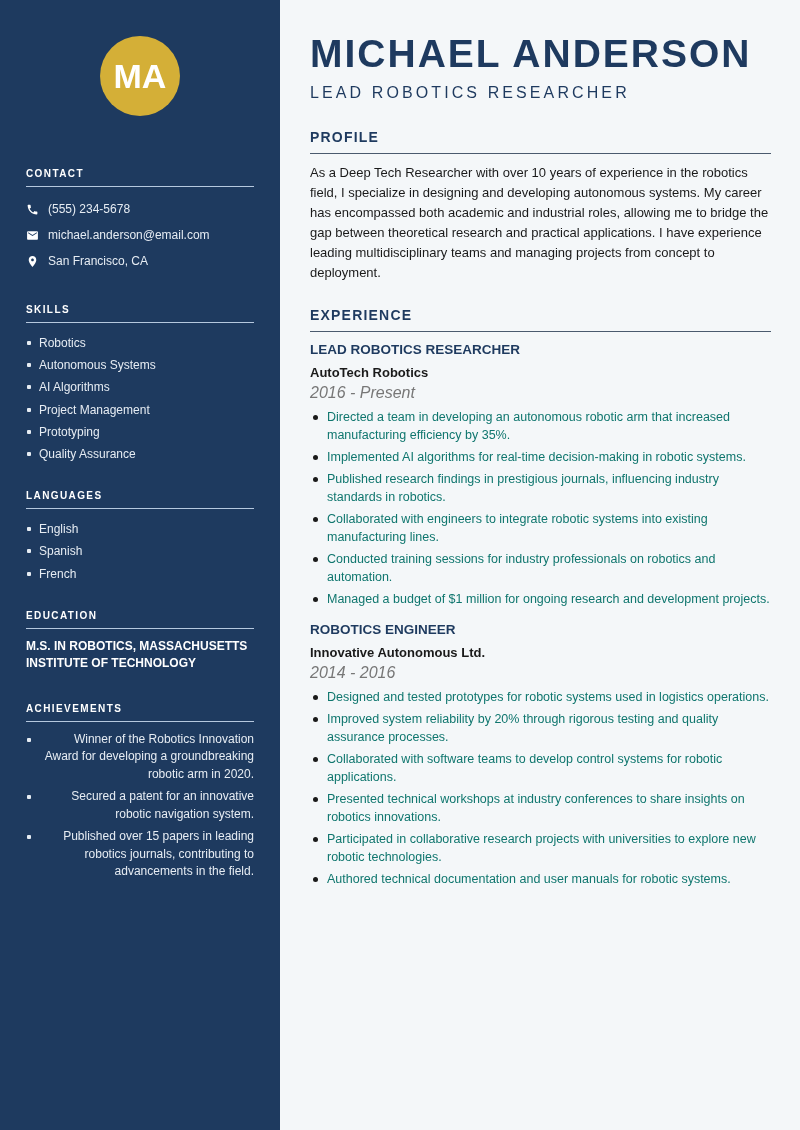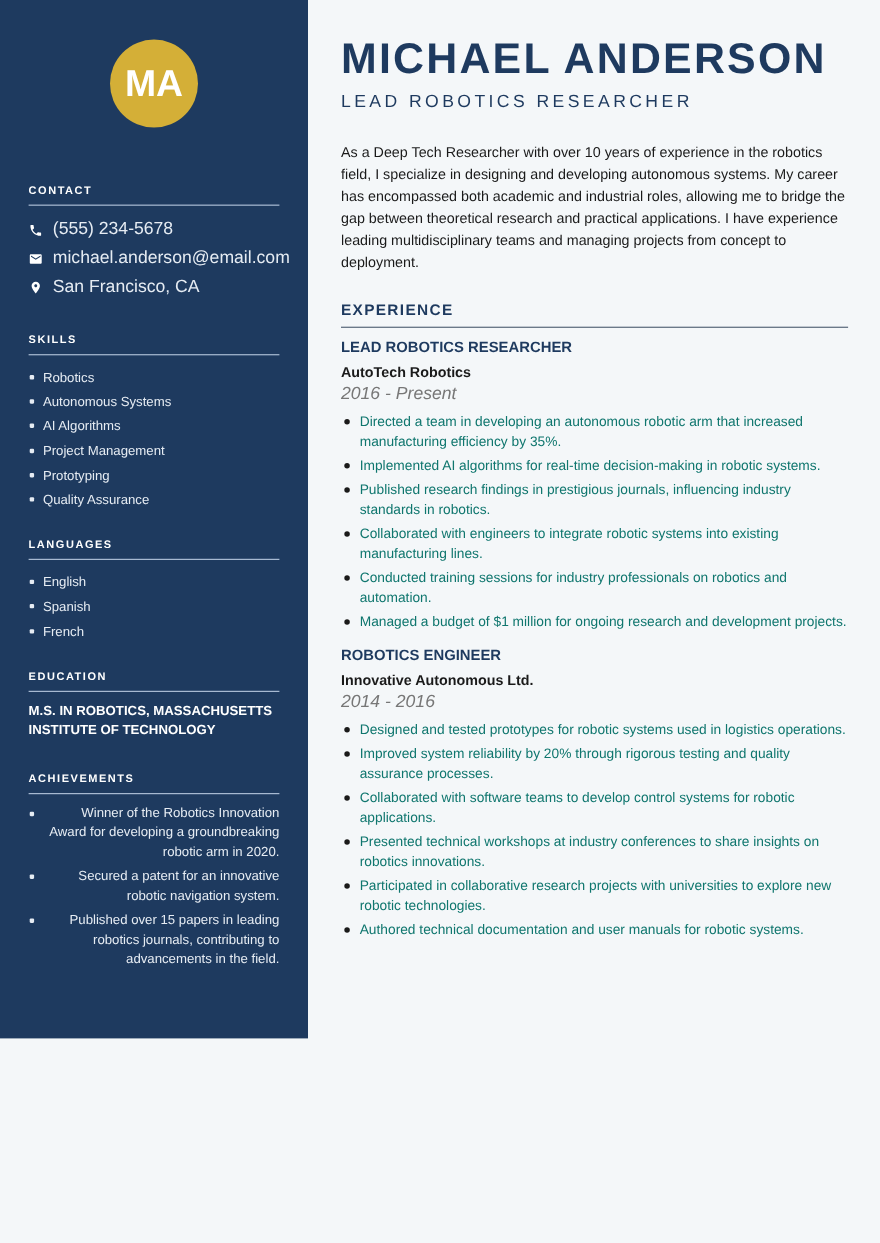--- a/index.html
+++ b/index.html
@@ -4,21 +4,21 @@
   <style>
     * { box-sizing: border-box; margin: 0; padding: 0; }
     html, body { width: 800px; height: 1130px; overflow: hidden; }
     body {
       font-family: "Liberation Sans", "DejaVu Sans", sans-serif;
       background: #f4f7f9;
       display: flex;
     }
     .sidebar {
       width: 280px;
-      height: 944px;
+      height: 1130px;
       background: #1e3a5f;
       color: #ffffff;
       padding: 36px 26px 0 26px;
       flex-shrink: 0;
     }
     .avatar-wrap { display: flex; justify-content: center; margin-left: 0; }
     .avatar {
       width: 80px; height: 80px; border-radius: 50%;
       background: #d4af37;
       display: flex; align-items: center; justify-content: center;
@@ -29,21 +29,21 @@
     .side-title {
       font-size: 10px; font-weight: bold; letter-spacing: 1.4px;
       color: #ffffff;
       padding-bottom: 7px;
       border-bottom: 1.5px solid #b6c8de;
       margin-bottom: 9px;
     }
     .contact-section { margin-top: 52px; }
     .contact-row {
       display: flex; align-items: center;
-      font-size: 16px; color: #e6ecf3;
+      font-size: 12px; color: #e6ecf3;
       height: 26px;
     }
     .contact-row svg { width: 13px; height: 13px; margin-right: 9px; fill: #ffffff; flex-shrink: 0; }
     .skills-section { margin-top: 30px; }
     .langs-section { margin-top: 25px; }
     .edu-section { margin-top: 25px; }
     .ach-section { margin-top: 30px; }
     ul.side-list { list-style: none; }
     ul.side-list li {
       position: relative; padding-left: 13px;
@@ -176,20 +176,21 @@
   </section>
 </aside>
 
 <main class="main">
   <header>
     <h1 class="name">MICHAEL ANDERSON</h1>
     <div class="job-title">LEAD ROBOTICS RESEARCHER</div>
   </header>
 
   <section class="profile-section">
+    <h2 class="main-section-title">PROFILE</h2>
     <p class="profile-text">As a Deep Tech Researcher with over 10 years of experience in the robotics field, I specialize in designing and developing autonomous systems. My career has encompassed both academic and industrial roles, allowing me to bridge the gap between theoretical research and practical applications. I have experience leading multidisciplinary teams and managing projects from concept to deployment.</p>
   </section>
 
   <section class="exp-section">
     <h2 class="main-section-title">EXPERIENCE</h2>
 
     <div class="job">
       <div class="job-role">LEAD ROBOTICS RESEARCHER</div>
       <div class="job-company">AutoTech Robotics</div>
       <div class="job-dates">2016 - Present</div>

